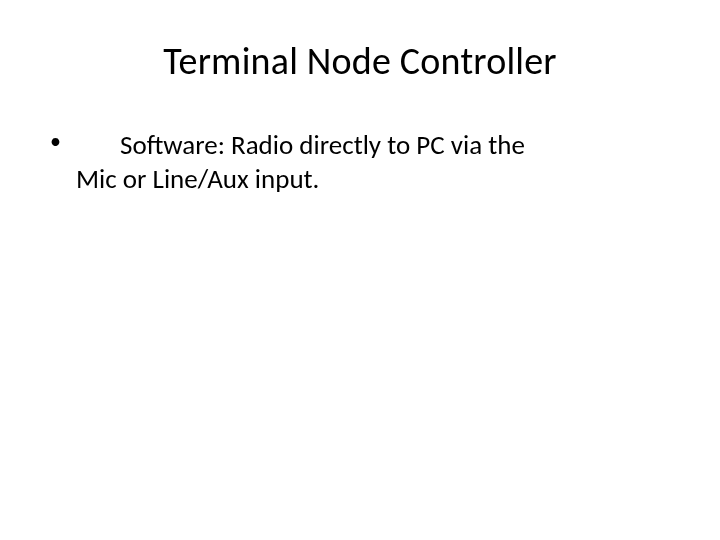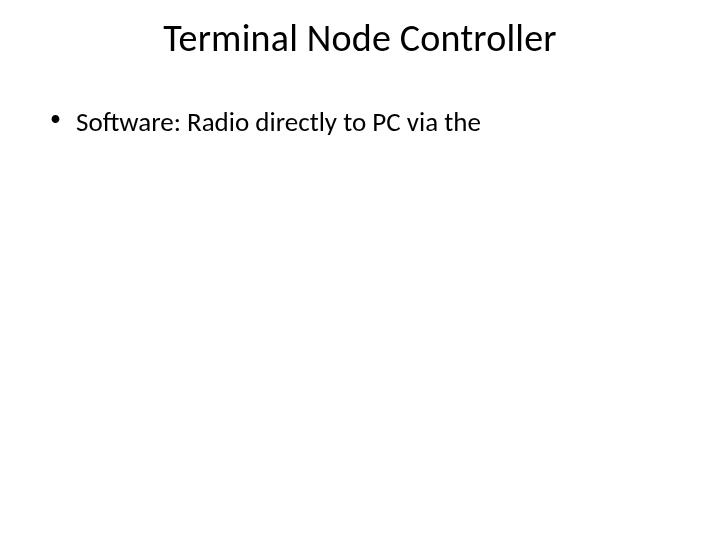--- a/index.html
+++ b/index.html
@@ -1,31 +1,32 @@
 <!DOCTYPE html>
 <html><head>
   <meta charset="utf-8">
   <style>
     * { margin: 0; padding: 0; box-sizing: border-box; }
     html, body { width: 720px; height: 540px; background: #fff; font-family: Calibri, "Segoe UI", Arial, sans-serif; color: #000; }
-    .slide { width: 720px; height: 540px; position: relative; padding: 9px 48px; }
+    .slide { width: 720px; height: 540px; position: relative; padding: 32px 48px; }
     .title { text-align: center; font-size: 38px; font-weight: 400; margin-top: 6px; margin-bottom: 44px; letter-spacing: 0.2px; }
     .body { font-size: 27px; line-height: 1.25; }
     ul.bullets { list-style: none; padding-left: 24px; }
     ul.bullets > li { position: relative; padding-left: 4px; margin-bottom: 14px; }
     ul.bullets > li::before { content: "•"; position: absolute; left: -22px; top: 0; font-size: 22px; line-height: 1.3; }
-    .line1 { display: block; }
+    .line1 { display: block; margin-left: 44px; }
     .line2 { display: block; }
     .line3 { display: block; }
   </style>
 </head>
 <body>
 
 <div class="slide">
   <h1 class="title">Terminal Node Controller</h1>
   <div class="body">
     <ul class="bullets">
       <li>
         <span class="line1">Software: Radio directly to PC via the</span>
+        <span class="line2">Mic or Line/Aux input.</span>
       </li>
     </ul>
   </div>
 </div>
 
 </body></html>

